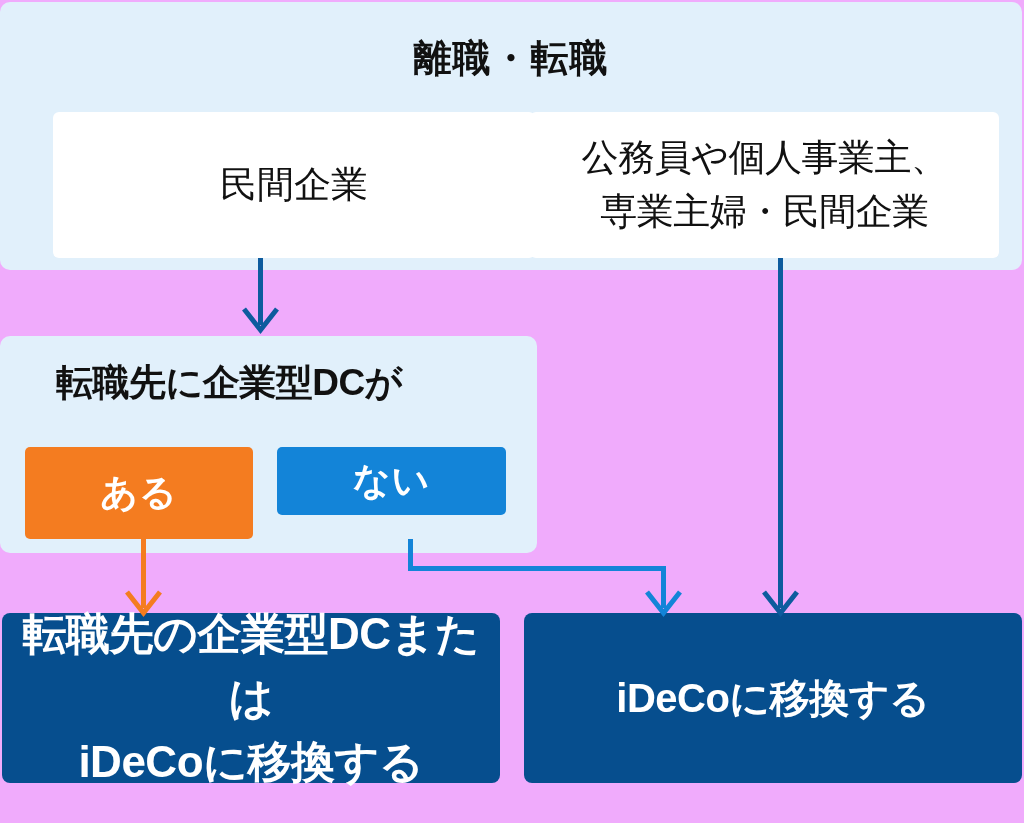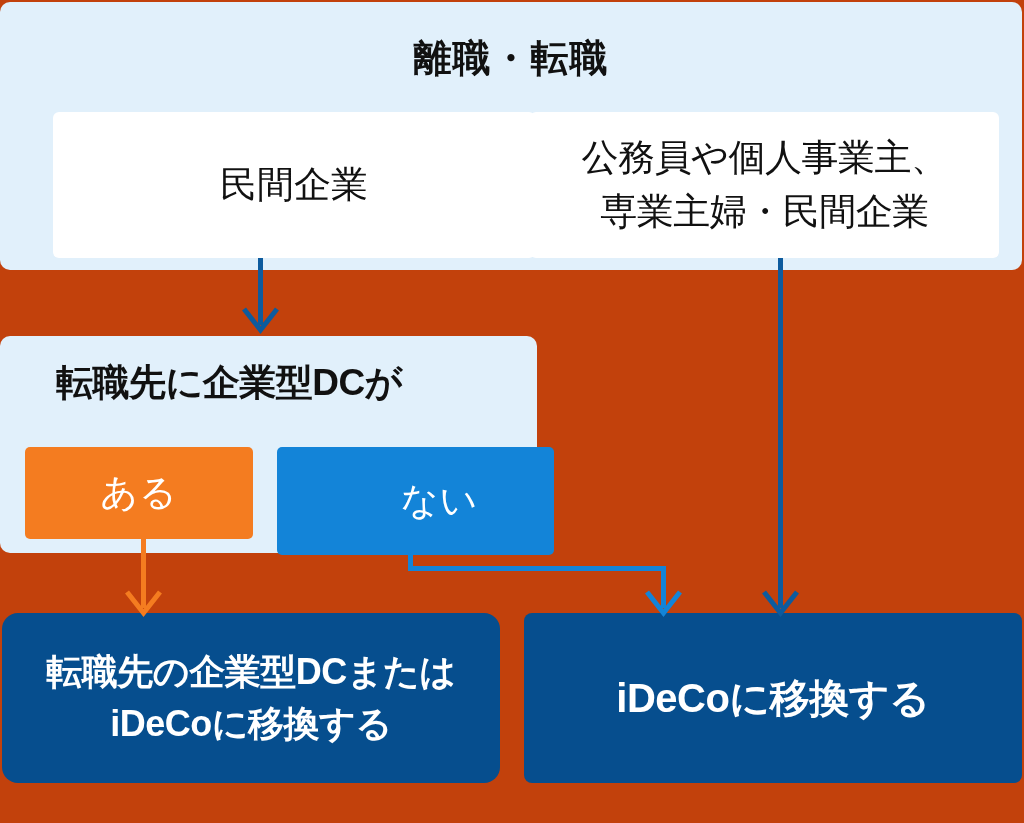--- a/index.html
+++ b/index.html
@@ -2,21 +2,21 @@
 <html><head>
 <meta charset="utf-8">
 <style>
   html,body{margin:0;padding:0;}
   body{
     width:1024px;height:823px;
     background:#ffffff;
     font-family:"Liberation Sans","DejaVu Sans",sans-serif;
     -webkit-font-smoothing:antialiased;
   }
-  #stage{position:relative;width:1024px;height:823px;overflow:hidden;background:#c2410c;}
+  #stage{position:relative;width:1024px;height:823px;overflow:hidden;background:#f0abfc;}
 
   
   .panel{
     position:absolute;
     background:#e1f0fb;
     border-radius:10px;
   }
   #panel-top{left:0px;top:2px;width:1022px;height:268px;}
   #panel-mid{left:0px;top:336px;width:537px;height:217px;}
 
@@ -42,37 +42,37 @@
     text-align:center;
     font-size:37px;font-weight:700;color:#111111;
     letter-spacing:-0.5px;
   }
 
   
   .chip{
     position:absolute;
     border-radius:5px;
     display:flex;align-items:center;justify-content:center;
-    color:#ffffff;font-size:37px;font-weight:400;
+    color:#ffffff;font-size:37px;font-weight:700;
     letter-spacing:1px;
   }
   #chip-aru{left:25px;top:447px;width:228px;height:92px;background:#f47c20;}
-  #chip-nai{left:277px;top:447px;width:229px;height:108px;background:#1384d8;padding-left:48px;}
+  #chip-nai{left:277px;top:447px;width:229px;height:68px;background:#1384d8;}
 
   
   .result{
     position:absolute;
     background:#064e8e;
     border-radius:8px;
     display:flex;align-items:center;justify-content:center;
     text-align:center;
     color:#ffffff;font-weight:700;
     line-height:1.45;
   }
-  #result-left{left:2px;top:613px;width:498px;height:170px;font-size:36px;letter-spacing:-0.5px;border-radius:16px;}
+  #result-left{left:2px;top:613px;width:498px;height:170px;font-size:44px;letter-spacing:-0.5px;}
   #result-right{left:524px;top:613px;width:498px;height:170px;font-size:40px;letter-spacing:-0.5px;}
   #result-left .lines{display:block;}
   #result-left .lines span{display:block;}
 
   
   #wires{position:absolute;left:0;top:0;width:1024px;height:823px;pointer-events:none;}
 </style>
 </head>
 <body>
 

